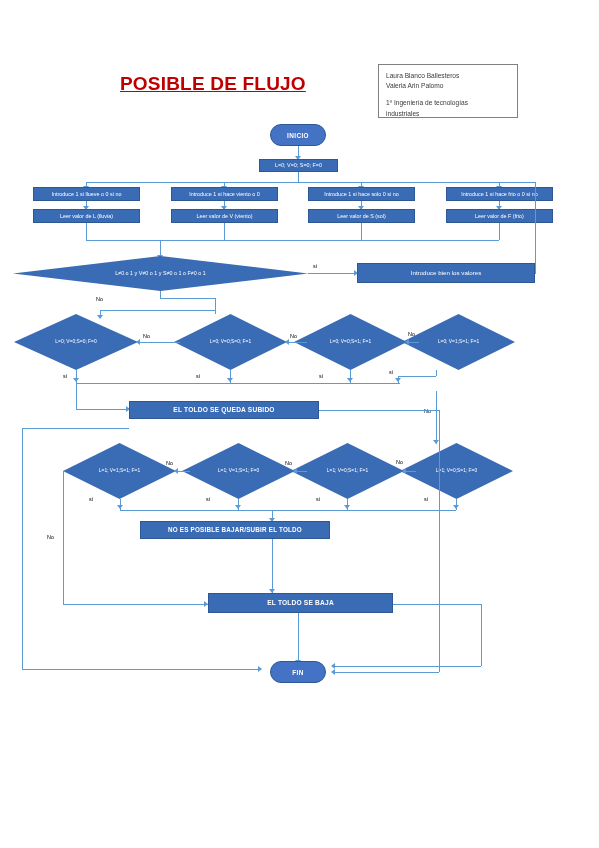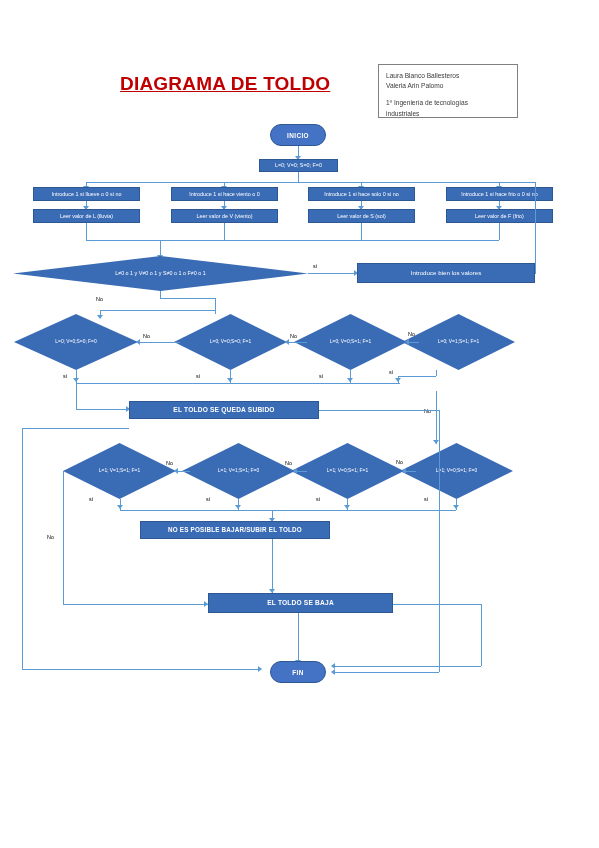--- a/index.html
+++ b/index.html
@@ -79,21 +79,21 @@
   .arr-r{border-top:3px solid transparent;border-bottom:3px solid transparent;border-left:4px solid #5B9BD5;}
   .arr-l{border-top:3px solid transparent;border-bottom:3px solid transparent;border-right:4px solid #5B9BD5;}
 
   .elbl{position:absolute;font-size:5.4px;color:#000;white-space:nowrap;}
 </style>
 </head>
 <body>
 
 <div id="page">
 
-  <div class="title" style="left:120px;top:73px;">DIAGRAMA DE TOLDO</div>
+  <div class="title" style="left:120px;top:73px;">POSIBLE DE FLUJO</div>
 
   <div class="authorbox" style="left:378px;top:64px;width:140px;height:54px;">
     <div>Laura Blanco Ballesteros</div>
     <div>Valeria Arin Palomo</div>
     <div class="gap"></div>
     <div>1º Ingeniería de tecnologías</div>
     <div>industriales</div>
   </div>
 
   <div class="shape term" style="left:270px;top:124px;width:56px;height:22px;">INICIO</div>

